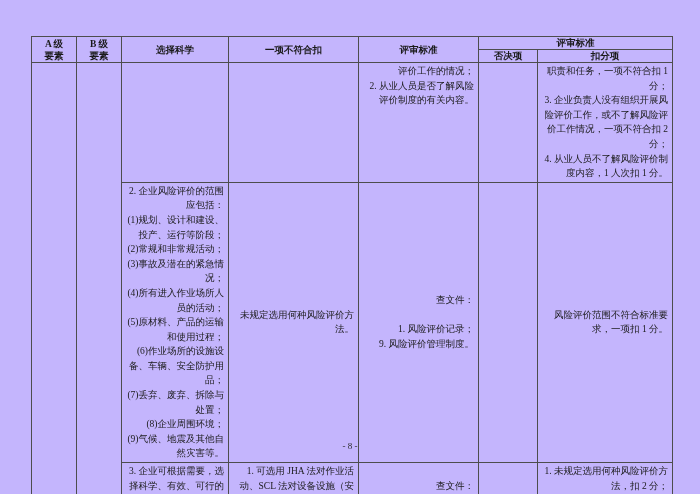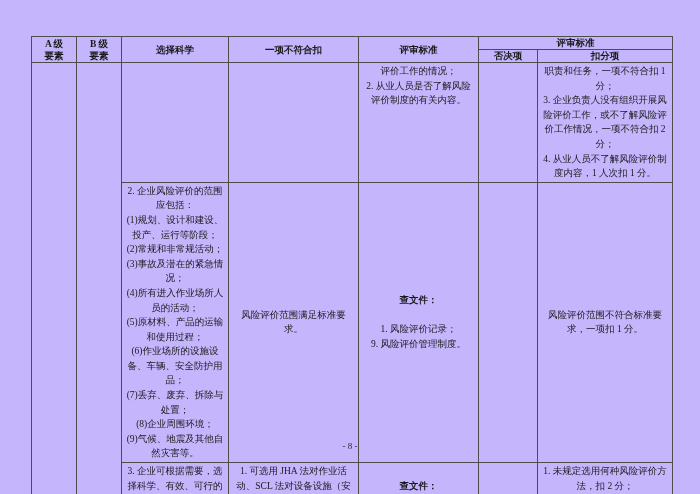--- a/index.html
+++ b/index.html
@@ -16,39 +16,39 @@
     width:641px;
     border-collapse:collapse;
     table-layout:fixed;
   }
   th, td {
     border:1px solid #4d4d4d;
     font-size:9.5px;
     line-height:14.6px;
     padding:1px 4px;
     vertical-align:top;
-    text-align:center;
+    text-align:right;
     white-space:pre-line;
     overflow:hidden;
     word-break:break-all;
   }
   th {
     font-weight:bold;
     text-align:center;
     vertical-align:middle;
     line-height:12px;
     padding:0 2px;
   }
   tr.h1 { height:13px; }
   tr.h2 { height:13px; }
   tr.row1 { height:91px; }
   tr.row2 { height:224px; }
   tr.row3 { height:55px; }
   td.vmid { vertical-align:middle; }
-  .cell-title { font-weight:bold; }
+  .cell-title { font-weight:normal; }
 
   .footer {
     position:absolute; left:0; right:0; top:441px;
     text-align:center;
     font-size:9px;
     color:#2a2a2a;
   }
 </style>
 </head>
 <body>
@@ -98,21 +98,21 @@
         <td>2. 企业风险评价的范围应包括：
 (1)规划、设计和建设、投产、运行等阶段；
 (2)常规和非常规活动；
 (3)事故及潜在的紧急情况；
 (4)所有进入作业场所人员的活动；
 (5)原材料、产品的运输和使用过程；
 (6)作业场所的设施设备、车辆、安全防护用品；
 (7)丢弃、废弃、拆除与处置；
 (8)企业周围环境；
 (9)气候、地震及其他自然灾害等。</td>
-        <td class="vmid">风险评价范围满足标准要求。</td>
+        <td class="vmid">未规定选用何种风险评价方法。</td>
         <td class="vmid">
           <div class="cell-title">查文件：</div>
           <div>1. 风险评价记录；
 9. 风险评价管理制度。</div>
         </td>
         <td class="vmid"></td>
         <td class="vmid">风险评价范围不符合标准要求，一项扣 1 分。</td>
       </tr>
       <tr class="row3">
         <td>3. 企业可根据需要，选择科学、有效、可行的风险评价方法。常用的评价方法有：</td>

